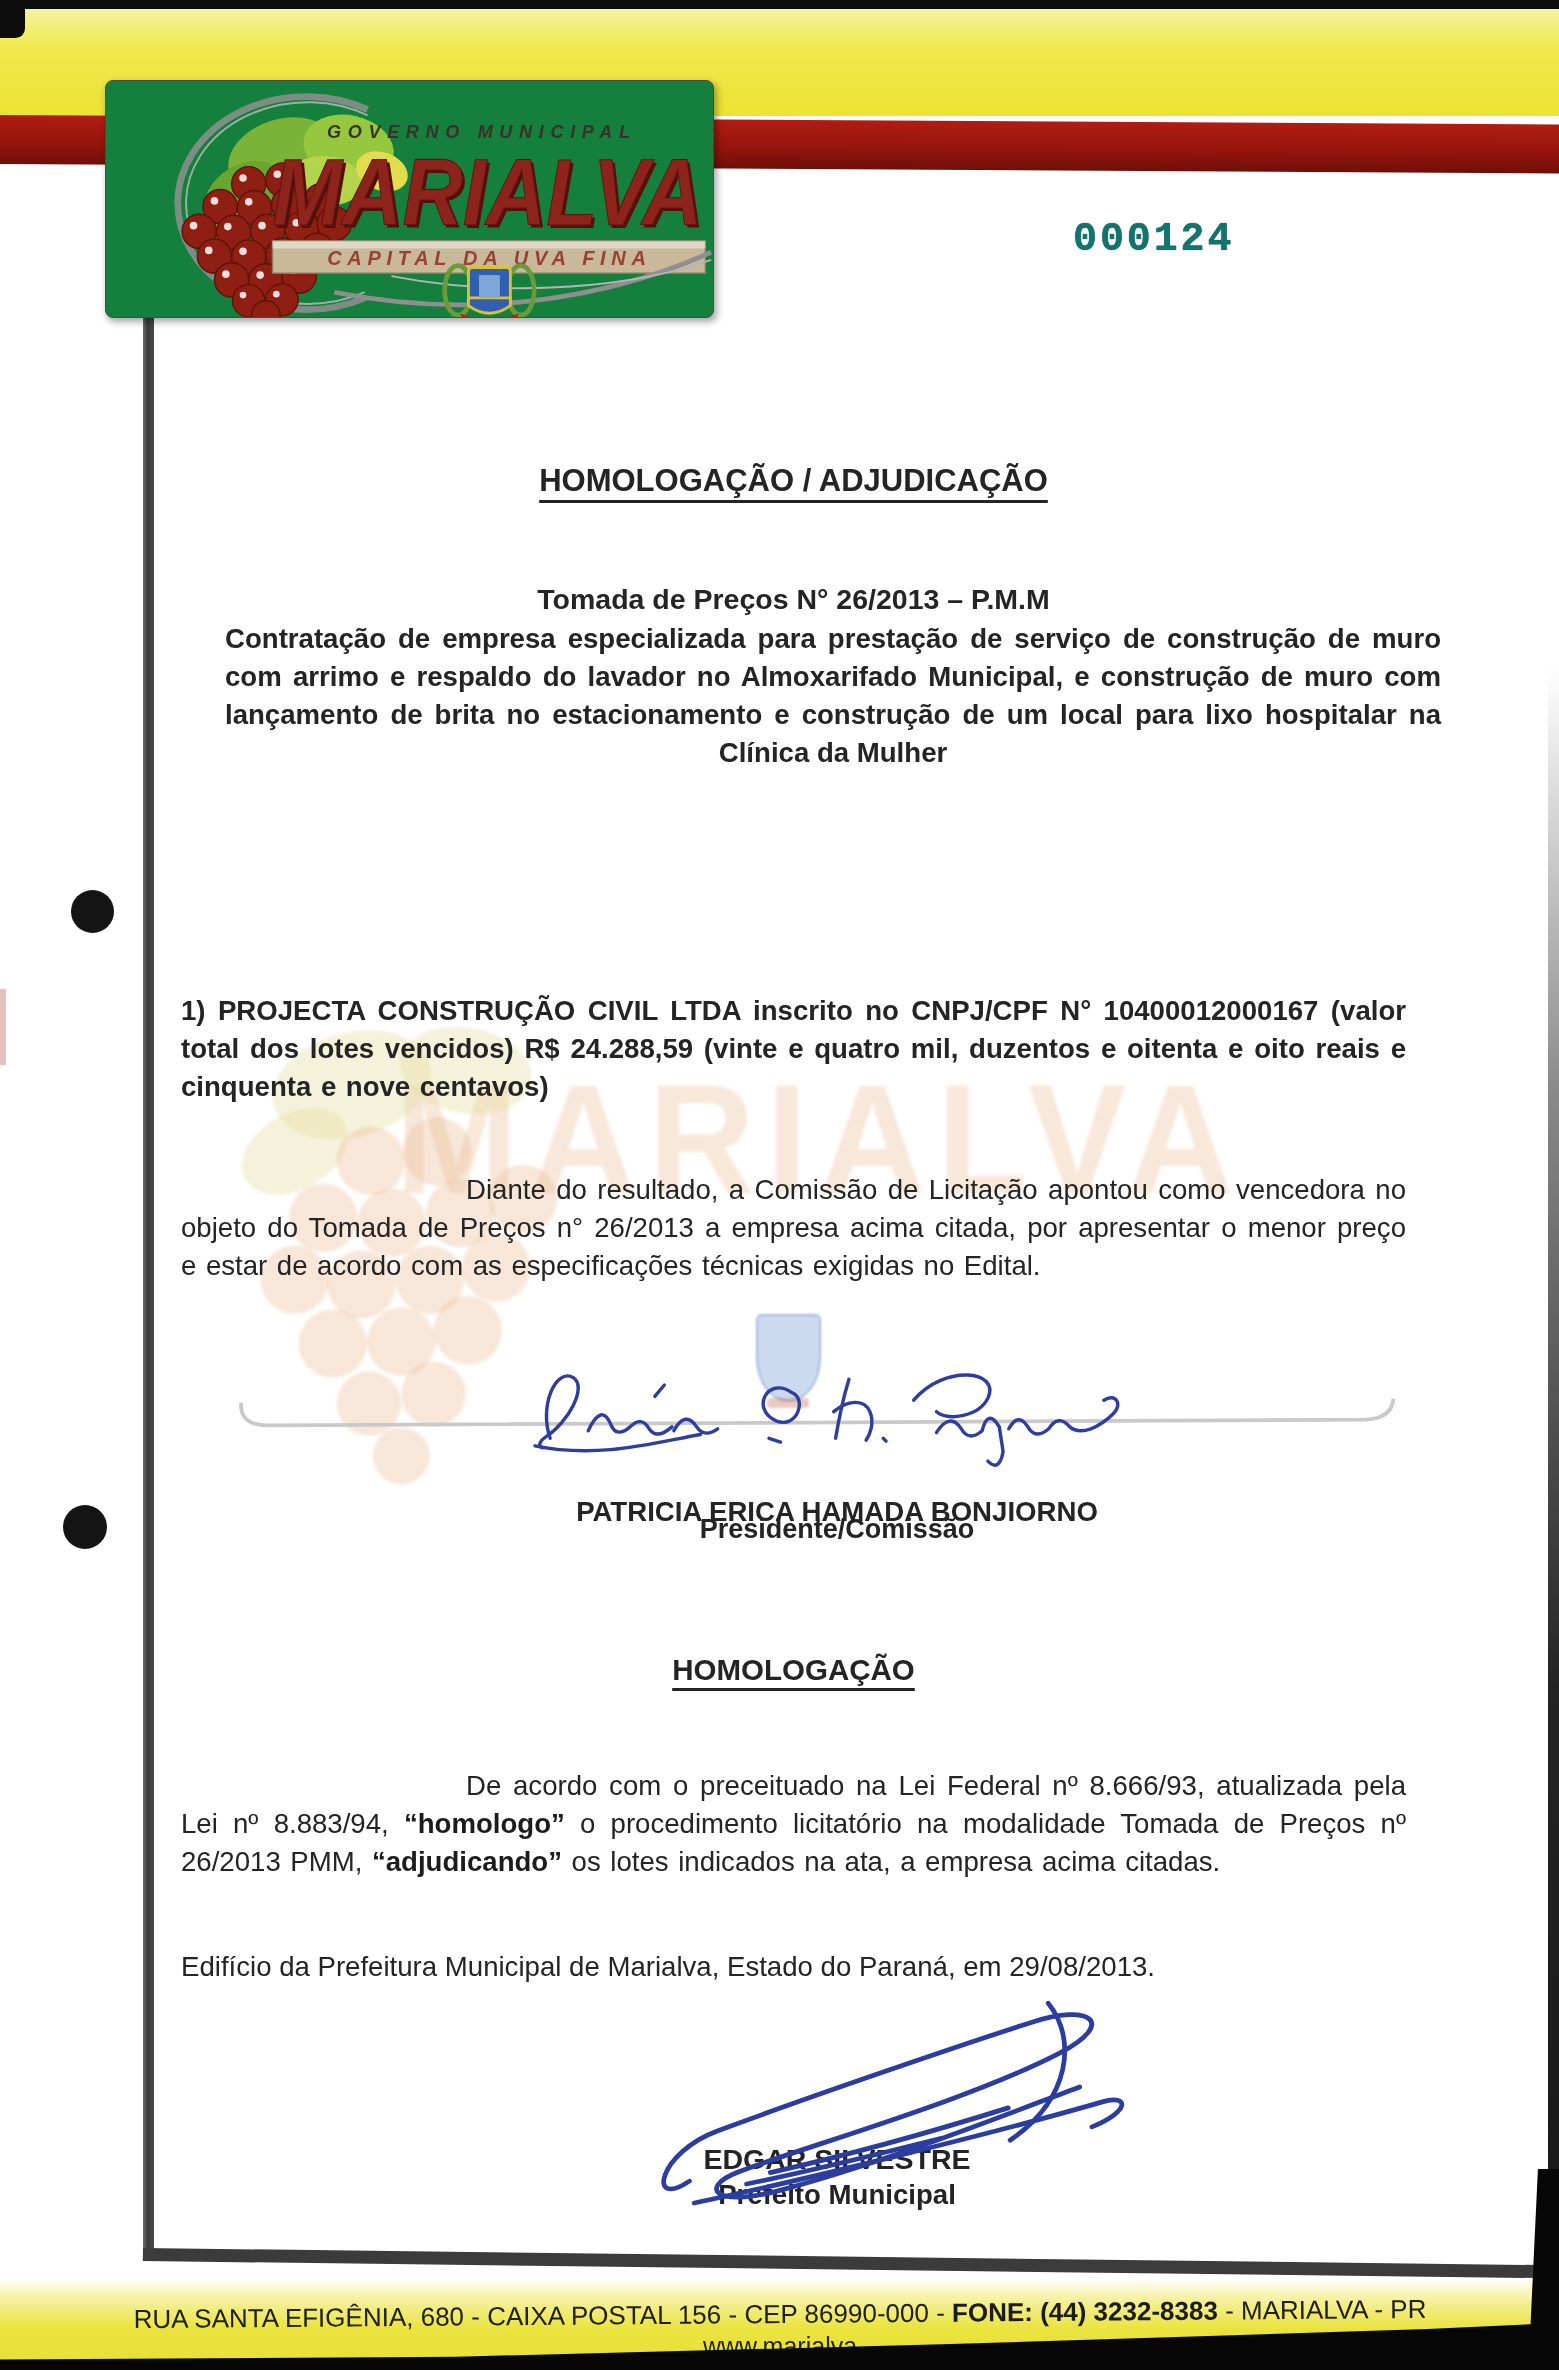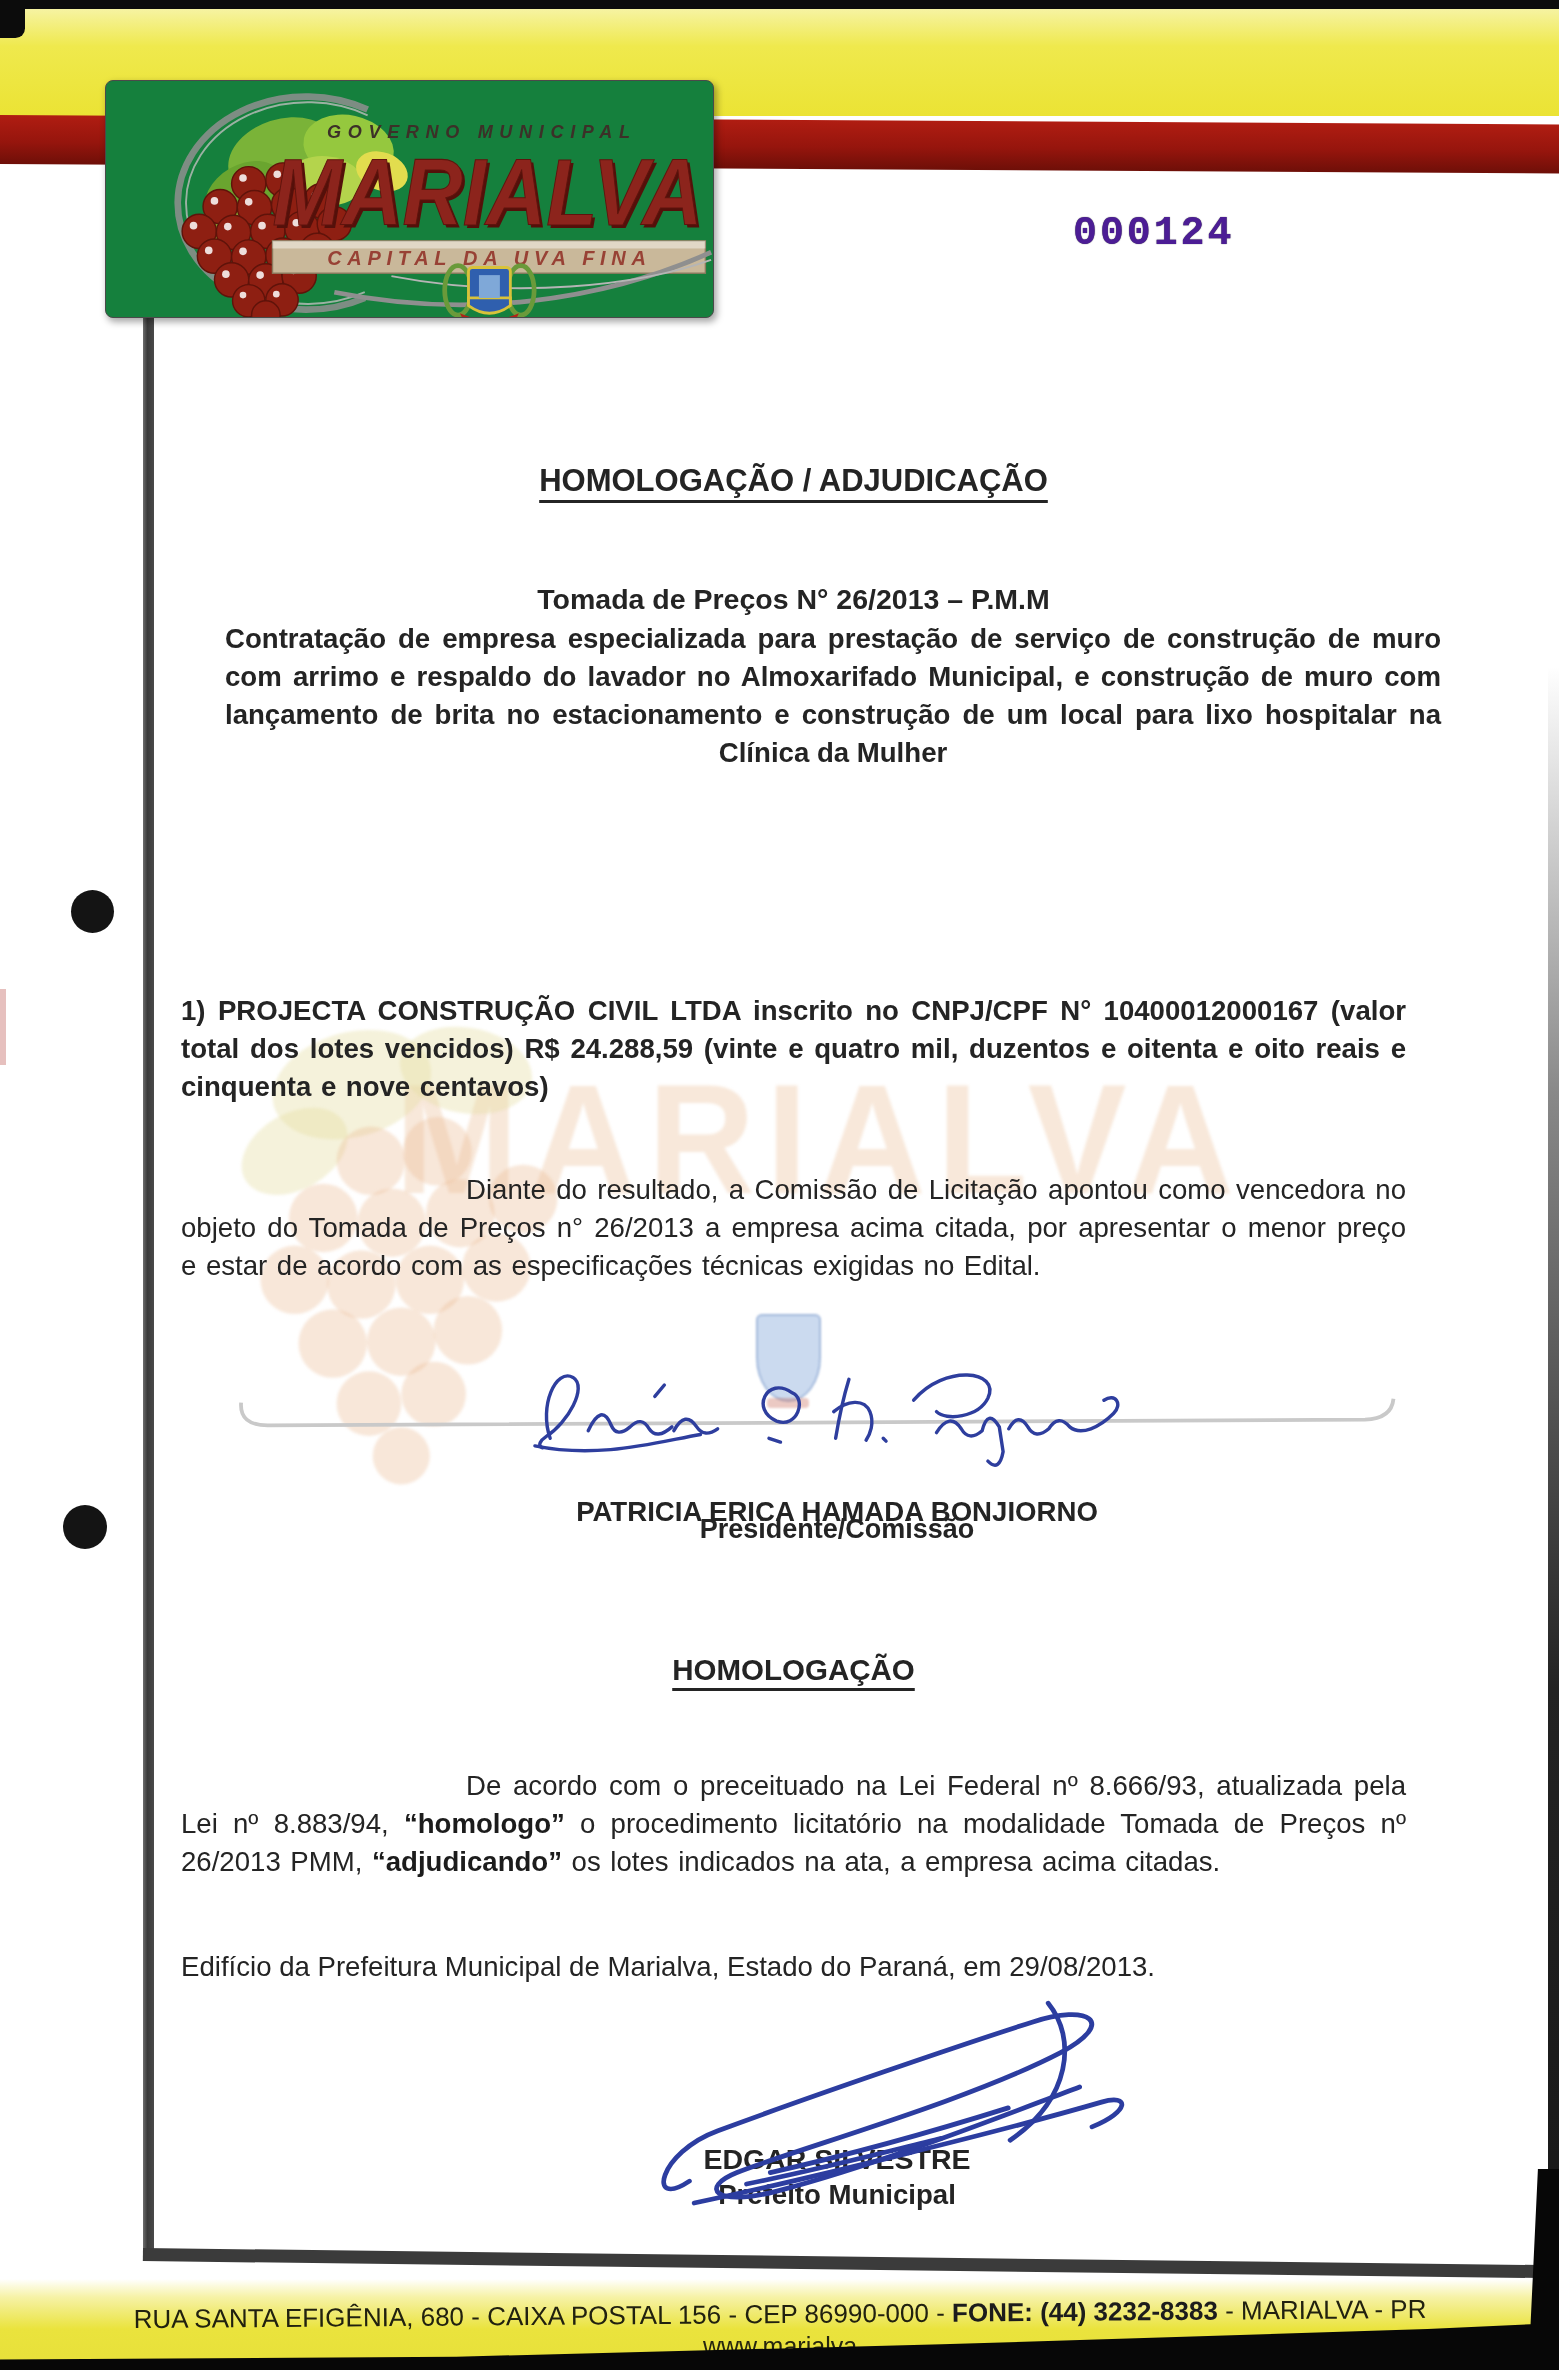--- a/index.html
+++ b/index.html
@@ -14,22 +14,22 @@
   .band-yellow{left:0;top:8.6px;width:1560px;height:107px;
     background:linear-gradient(to bottom,#f6f3a2 0%,#efe94d 35%,#ebe334 100%);z-index:1;}
   .stripe-red{left:-5.7px;top:115px;width:1579px;height:49px;
     background:linear-gradient(to bottom,#b01d12 0%,#96150d 55%,#6e0f08 100%);
     transform:rotate(0.35deg);transform-origin:left top;z-index:1;}
   
   .logo-card{left:105px;top:80px;width:607px;height:236px;background:#15803d;
     border:1.9px solid #4a4a4a;border-radius:8px;box-shadow:2.9px 3.8px 7.6px rgba(0,0,0,.35);
     z-index:3;overflow:hidden;font-style:italic;}
   
-  .stamp{left:1073px;top:211px;width:209px;font-family:"Liberation Mono","DejaVu Sans Mono",monospace;
-    font-weight:bold;font-size:40px;letter-spacing:2.9px;color:#4c1d95;z-index:3;
+  .stamp{left:1073px;top:217px;width:209px;font-family:"Liberation Mono","DejaVu Sans Mono",monospace;
+    font-weight:bold;font-size:40px;letter-spacing:2.9px;color:#0f766e;z-index:3;
     text-shadow:0 0 1px #30303a;}
   
   .left-border{left:143px;top:318px;width:10.5px;height:1940px;
     background:linear-gradient(to right,#6d6d6d,#3a3a3a 40%,#4a4a4a);z-index:2;}
   .right-edge{left:1548px;top:666px;width:11.4px;height:1704px;
     background:linear-gradient(to bottom,rgba(40,40,40,0) 0%,rgba(40,40,40,.55) 25%,#232323 60%,#161616 100%);z-index:2;}
   .bottom-border{left:143px;top:2248px;width:1427px;height:13.3px;background:#3b3b3b;
     transform:rotate(0.70deg);transform-origin:left top;z-index:2;}
   .hole{background:#141414;border-radius:50%;z-index:3;}
   .hole1{left:71px;top:890px;width:43px;height:43px;}

